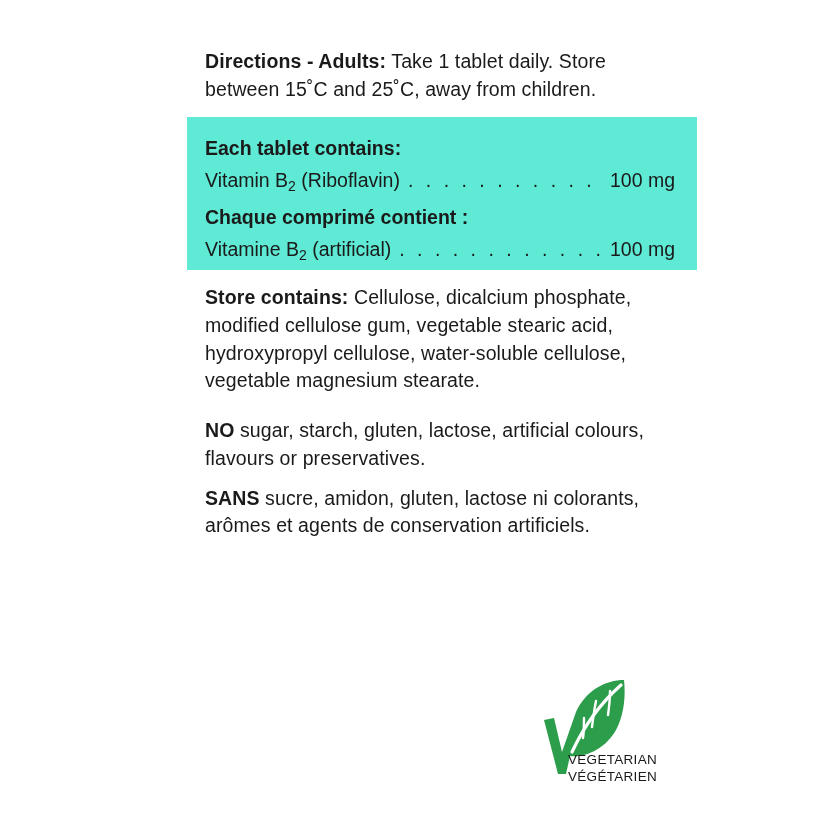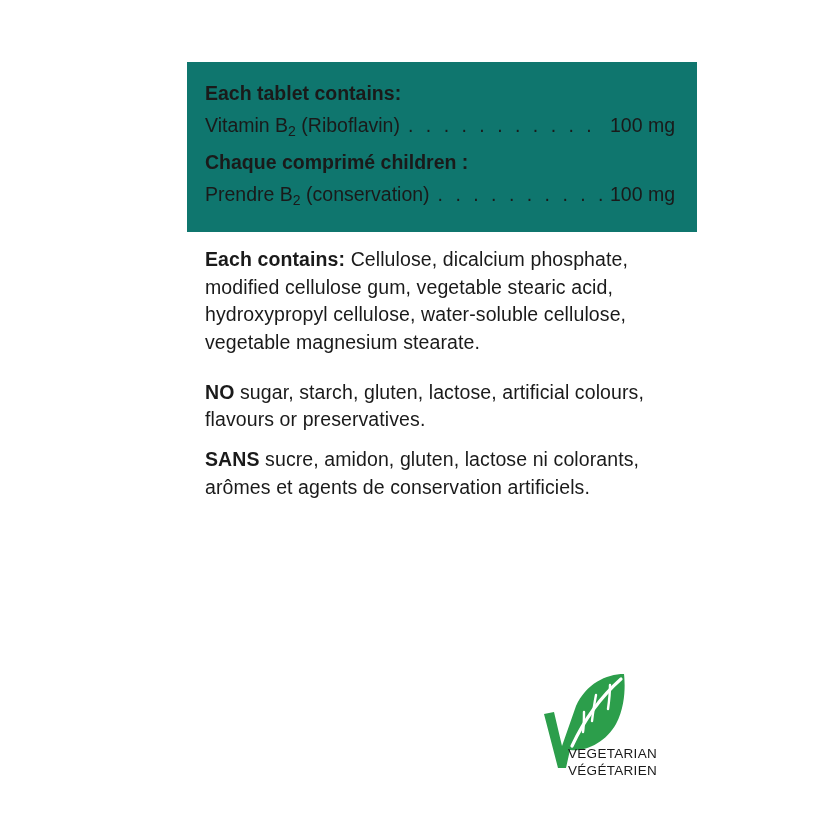--- a/index.html
+++ b/index.html
@@ -26,23 +26,23 @@
     line-height: 1.42;
     margin: 0 0 14px 0;
     letter-spacing: 0.1px;
   }
   .para.tight { margin-bottom: 10px; }
   .bold { font-weight: bold; }
   .section-gap { margin-bottom: 18px; }
 
   
   .facts-panel {
-    background: #0f766e;
+    background: #5eead4;
     margin: 14px 0 14px -18px;
-    padding: 20px 22px 22px 18px;
+    padding: 20px 22px 5px 18px;
     width: 470px;
     box-sizing: content-box;
   }
   .facts-title {
     font-size: 19.5px;
     font-weight: bold;
     margin: 0 0 6px 0;
   }
   .facts-row {
     font-size: 19.5px;
@@ -71,60 +71,61 @@
     top: 0.28em;
   }
 
   .no-block { margin-top: 22px; }
   .no-block .para { margin-bottom: 12px; }
 
   
   .veg-badge {
     position: absolute;
     right: 186px;
-    bottom: 58px;
+    bottom: 52px;
     width: 130px;
     height: 110px;
   }
   .veg-badge svg { display: block; }
   .veg-text {
     position: absolute;
     left: 44px;
     bottom: 2px;
     font-size: 13.5px;
     line-height: 1.25;
     color: #1a1a1a;
     letter-spacing: 0.3px;
   }
 </style>
 </head>
 <body>
 
 <div class="label">
 
   <div>
+    <p class="para tight"><span class="bold">Directions - Adults:</span><span> Take 1 tablet daily. Store between 15˚C and 25˚C, away from children.</span></p>
   </div>
 
   <div class="facts-panel">
     <div class="facts-title">Each tablet contains:</div>
     <div class="facts-row">
       <span class="facts-name"><span>Vitamin B</span><sub>2</sub><span> (Riboflavin)</span></span>
       <span class="facts-dots">. . . . . . . . . . . . . . . . . . . . . . . .</span>
       <span class="facts-amount">100 mg</span>
     </div>
-    <div class="facts-title second">Chaque comprimé children :</div>
+    <div class="facts-title second">Chaque comprimé contient :</div>
     <div class="facts-row">
-      <span class="facts-name"><span>Prendre B</span><sub>2</sub><span> (conservation)</span></span>
+      <span class="facts-name"><span>Vitamine B</span><sub>2</sub><span> (artificial)</span></span>
       <span class="facts-dots">. . . . . . . . . . . . . . . . . . . . . . . .</span>
       <span class="facts-amount">100 mg</span>
     </div>
   </div>
 
   <div>
-    <p class="para tight"><span class="bold">Each contains:</span><span> Cellulose, dicalcium phosphate, modified cellulose gum, vegetable stearic acid, hydroxypropyl cellulose, water-soluble cellulose, vegetable magnesium stearate.</span></p>
+    <p class="para tight"><span class="bold">Store contains:</span><span> Cellulose, dicalcium phosphate, modified cellulose gum, vegetable stearic acid, hydroxypropyl cellulose, water-soluble cellulose, vegetable magnesium stearate.</span></p>
   </div>
 
   <div class="no-block">
     <p class="para"><span class="bold">NO</span><span> sugar, starch, gluten, lactose, artificial colours, flavours or preservatives.</span></p>
     <p class="para"><span class="bold">SANS</span><span> sucre, amidon, gluten, lactose ni colorants, arômes et agents de conservation artificiels.</span></p>
   </div>
 
   <div class="veg-badge">
     <svg width="130" height="110" viewBox="0 0 130 110">
       <path d="M34 96 L20 42 L30 40 L38 74 L52 34 C62 12 82 2 100 2 C100 2 104 30 92 52 C82 70 62 80 46 78 L42 96 Z" fill="#2c9e4b"></path>

